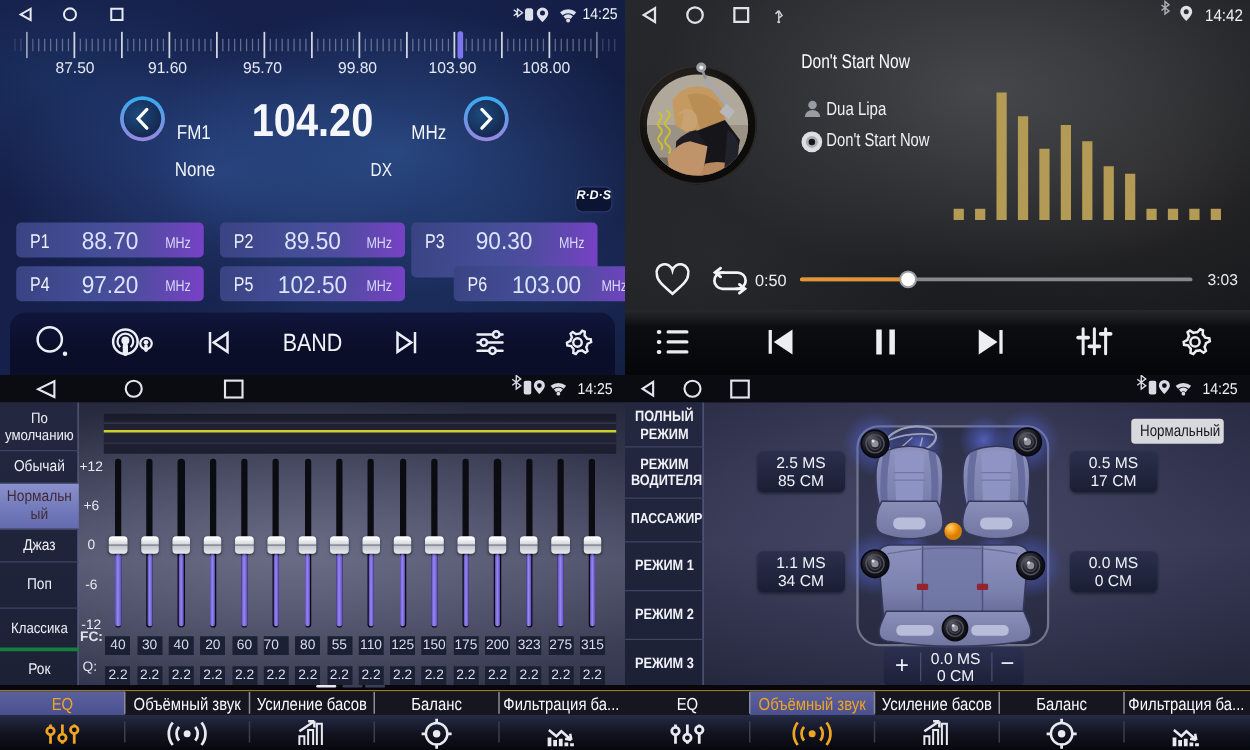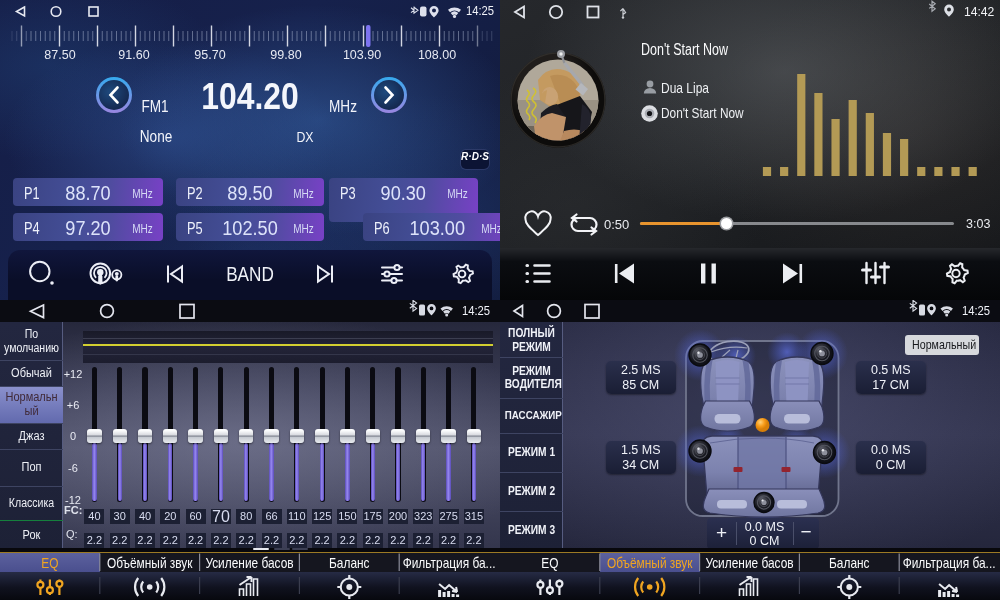--- a/index.html
+++ b/index.html
@@ -412,21 +412,21 @@
         </div>
         <div class="side-item" style="top:86.8px;height:37px;background:linear-gradient(180deg,#8a90cc,#626aae);font-size:12.5px;color:#402a38;border-bottom:1px solid #3e4462;">
           <span style="display:block;width:100%;text-align:center;transform:scaleX(.88);">Нормальн<br>ый</span>
         </div>
         <div class="side-item" style="top:123.8px;height:26px;font-size:12.5px;color:#eef0f6;border-bottom:1px solid #3e4462;">
           <span style="display:block;width:100%;text-align:center;transform:scaleX(.88);">Джаз</span>
         </div>
         <div class="side-item" style="top:149.8px;height:37px;font-size:12.5px;color:#eef0f6;border-bottom:1px solid #3e4462;">
           <span style="display:block;width:100%;text-align:center;transform:scaleX(.88);">Поп</span>
         </div>
-        <div class="side-item" style="top:186.8px;height:34px;font-size:12px;color:#eef0f6;border-bottom:1px solid #15803d;">
+        <div class="side-item" style="top:186.8px;height:34px;font-size:12px;color:#eef0f6;border-bottom:3px solid #15803d;">
           <span style="display:block;width:100%;text-align:center;transform:scaleX(.88);">Классика</span>
         </div>
         <div class="side-item" style="top:220.8px;height:30.2px;font-size:12.5px;color:#eef0f6;border-bottom:1px solid #3e4462;">
           <span style="display:block;width:100%;text-align:center;transform:scaleX(.88);">Рок</span>
         </div>
       </div>
 
   <div style="position:absolute;left:83px;top:31px;width:410px;height:32px;background:linear-gradient(180deg,#191a28,#232438 50%,#1c1d2e);"></div>
   <div style="position:absolute;left:83px;top:37.5px;width:410px;height:1px;background:#3c3e50;"></div>
   <div style="position:absolute;left:83px;top:44px;width:410px;height:1.6px;background:#d2ce30;"></div>
@@ -462,31 +462,31 @@
         <div style="position:absolute;left:160.3px;top:208.5px;width:20px;height:15px;background:#1c2033;text-align:center;line-height:15px;font-size:11px;color:#d8dcf0;">20</div>
         <div style="position:absolute;left:160.3px;top:232.5px;width:20px;height:15px;background:#1c2033;text-align:center;line-height:15px;font-size:11px;color:#d8dcf0;">2.2</div>
         <div style="position:absolute;left:193.00000000000003px;top:67px;width:5.2px;height:135px;border-radius:3px;background:#0b0b12;"></div>
         <div style="position:absolute;left:193.40000000000003px;top:143px;width:4.4px;height:58px;border-radius:2px;background:linear-gradient(90deg,#5a4cb8,#9788f2 45%,#5a4cb8);"></div>
         <div style="position:absolute;left:188.40000000000003px;top:128.5px;width:14.4px;height:14.5px;border-radius:3px;background:linear-gradient(180deg,#fbfcfd 12%,#d6d8de 44%,#6e7380 50%,#c4c8d0 58%,#e8ebee);box-shadow:0 1px 2px rgba(0,0,0,.5);"></div>
         <div style="position:absolute;left:185.60000000000002px;top:208.5px;width:20px;height:15px;background:#1c2033;text-align:center;line-height:15px;font-size:11px;color:#d8dcf0;">60</div>
         <div style="position:absolute;left:185.60000000000002px;top:232.5px;width:20px;height:15px;background:#1c2033;text-align:center;line-height:15px;font-size:11px;color:#d8dcf0;">2.2</div>
         <div style="position:absolute;left:218.3px;top:67px;width:5.2px;height:135px;border-radius:3px;background:#0b0b12;"></div>
         <div style="position:absolute;left:218.70000000000002px;top:143px;width:4.4px;height:58px;border-radius:2px;background:linear-gradient(90deg,#5a4cb8,#9788f2 45%,#5a4cb8);"></div>
         <div style="position:absolute;left:213.70000000000002px;top:128.5px;width:14.4px;height:14.5px;border-radius:3px;background:linear-gradient(180deg,#fbfcfd 12%,#d6d8de 44%,#6e7380 50%,#c4c8d0 58%,#e8ebee);box-shadow:0 1px 2px rgba(0,0,0,.5);"></div>
-        <div style="position:absolute;left:210.9px;top:208.5px;width:20px;height:15px;background:#1c2033;text-align:center;line-height:15px;font-size:16px;color:#d8dcf0;">70</div>
+        <div style="position:absolute;left:210.9px;top:208.5px;width:20px;height:15px;background:#1c2033;text-align:left;line-height:15px;font-size:11px;color:#d8dcf0;">70</div>
         <div style="position:absolute;left:210.9px;top:232.5px;width:20px;height:15px;background:#1c2033;text-align:center;line-height:15px;font-size:11px;color:#d8dcf0;">2.2</div>
         <div style="position:absolute;left:243.60000000000002px;top:67px;width:5.2px;height:135px;border-radius:3px;background:#0b0b12;"></div>
         <div style="position:absolute;left:244.00000000000003px;top:143px;width:4.4px;height:58px;border-radius:2px;background:linear-gradient(90deg,#5a4cb8,#9788f2 45%,#5a4cb8);"></div>
         <div style="position:absolute;left:239.00000000000003px;top:128.5px;width:14.4px;height:14.5px;border-radius:3px;background:linear-gradient(180deg,#fbfcfd 12%,#d6d8de 44%,#6e7380 50%,#c4c8d0 58%,#e8ebee);box-shadow:0 1px 2px rgba(0,0,0,.5);"></div>
         <div style="position:absolute;left:236.20000000000002px;top:208.5px;width:20px;height:15px;background:#1c2033;text-align:center;line-height:15px;font-size:11px;color:#d8dcf0;">80</div>
         <div style="position:absolute;left:236.20000000000002px;top:232.5px;width:20px;height:15px;background:#1c2033;text-align:center;line-height:15px;font-size:11px;color:#d8dcf0;">2.2</div>
         <div style="position:absolute;left:268.9px;top:67px;width:5.2px;height:135px;border-radius:3px;background:#0b0b12;"></div>
         <div style="position:absolute;left:269.3px;top:143px;width:4.4px;height:58px;border-radius:2px;background:linear-gradient(90deg,#5a4cb8,#9788f2 45%,#5a4cb8);"></div>
         <div style="position:absolute;left:264.3px;top:128.5px;width:14.4px;height:14.5px;border-radius:3px;background:linear-gradient(180deg,#fbfcfd 12%,#d6d8de 44%,#6e7380 50%,#c4c8d0 58%,#e8ebee);box-shadow:0 1px 2px rgba(0,0,0,.5);"></div>
-        <div style="position:absolute;left:261.5px;top:208.5px;width:20px;height:15px;background:#1c2033;text-align:center;line-height:15px;font-size:11px;color:#d8dcf0;">66</div>
+        <div style="position:absolute;left:261.5px;top:208.5px;width:20px;height:15px;background:#1c2033;text-align:center;line-height:15px;font-size:11px;color:#d8dcf0;">55</div>
         <div style="position:absolute;left:261.5px;top:232.5px;width:20px;height:15px;background:#1c2033;text-align:center;line-height:15px;font-size:11px;color:#d8dcf0;">2.2</div>
         <div style="position:absolute;left:294.2px;top:67px;width:5.2px;height:135px;border-radius:3px;background:#0b0b12;"></div>
         <div style="position:absolute;left:294.6px;top:143px;width:4.4px;height:58px;border-radius:2px;background:linear-gradient(90deg,#5a4cb8,#9788f2 45%,#5a4cb8);"></div>
         <div style="position:absolute;left:289.6px;top:128.5px;width:14.4px;height:14.5px;border-radius:3px;background:linear-gradient(180deg,#fbfcfd 12%,#d6d8de 44%,#6e7380 50%,#c4c8d0 58%,#e8ebee);box-shadow:0 1px 2px rgba(0,0,0,.5);"></div>
         <div style="position:absolute;left:286.8px;top:208.5px;width:20px;height:15px;background:#1c2033;text-align:center;line-height:15px;font-size:11px;color:#d8dcf0;">110</div>
         <div style="position:absolute;left:286.8px;top:232.5px;width:20px;height:15px;background:#1c2033;text-align:center;line-height:15px;font-size:11px;color:#d8dcf0;">2.2</div>
         <div style="position:absolute;left:319.5px;top:67px;width:5.2px;height:135px;border-radius:3px;background:#0b0b12;"></div>
         <div style="position:absolute;left:319.90000000000003px;top:143px;width:4.4px;height:58px;border-radius:2px;background:linear-gradient(90deg,#5a4cb8,#9788f2 45%,#5a4cb8);"></div>
         <div style="position:absolute;left:314.90000000000003px;top:128.5px;width:14.4px;height:14.5px;border-radius:3px;background:linear-gradient(180deg,#fbfcfd 12%,#d6d8de 44%,#6e7380 50%,#c4c8d0 58%,#e8ebee);box-shadow:0 1px 2px rgba(0,0,0,.5);"></div>
         <div style="position:absolute;left:312.1px;top:208.5px;width:20px;height:15px;background:#1c2033;text-align:center;line-height:15px;font-size:11px;color:#d8dcf0;">125</div>
@@ -718,21 +718,21 @@
         <circle cx="264" cy="202.5" r="2.6" fill="#8e909c"></circle>
         <circle cx="262.6" cy="200.5" r="1.1" fill="#e0e1e6"></circle>
         <circle cx="262.5" cy="125" r="7" fill="url(#ballg)"></circle>
       </svg>
 
   <div class="msbtn" style="left:106px;top:61px;">
         <div>2.5 MS</div>
         <div>85 CM</div>
       </div>
   <div class="msbtn" style="left:106px;top:141px;">
-        <div>1.5 MS</div>
+        <div>1.1 MS</div>
         <div>34 CM</div>
       </div>
   <div class="msbtn" style="left:356px;top:61px;">
         <div>0.5 MS</div>
         <div>17 CM</div>
       </div>
   <div class="msbtn" style="left:356px;top:141px;">
         <div>0.0 MS</div>
         <div>0 CM</div>
       </div>

